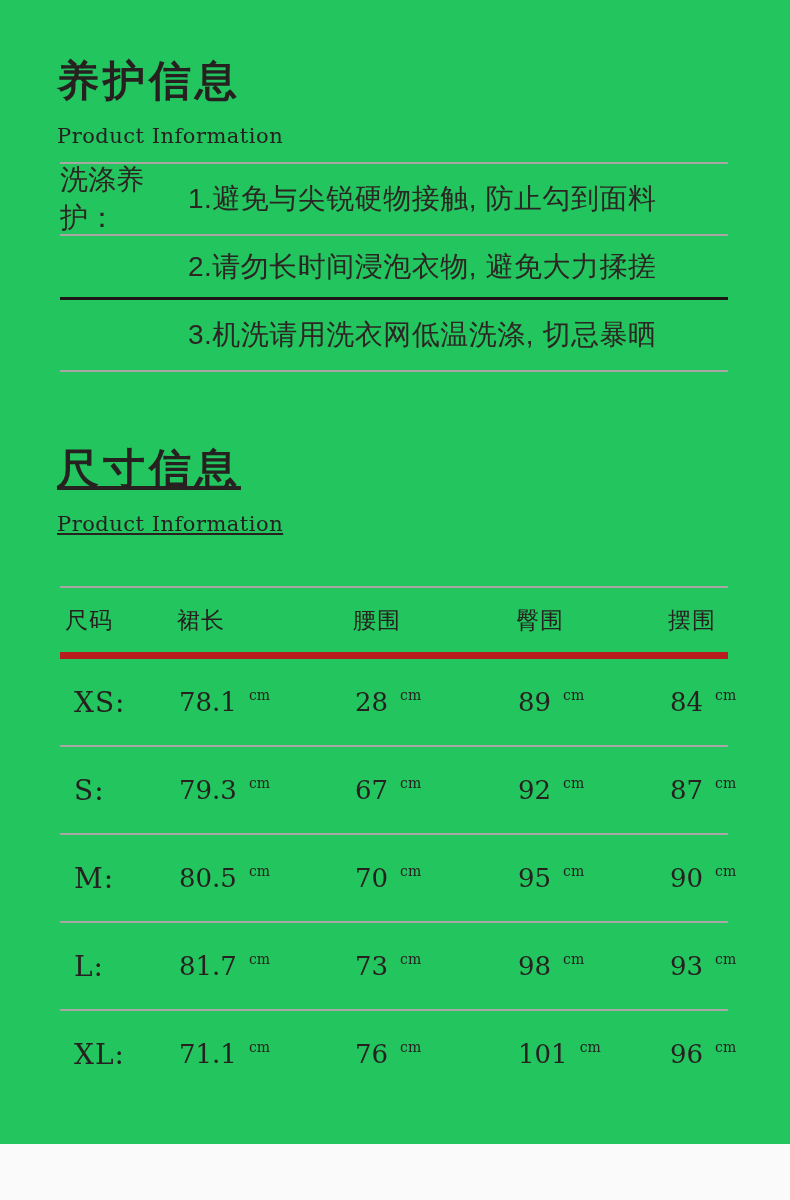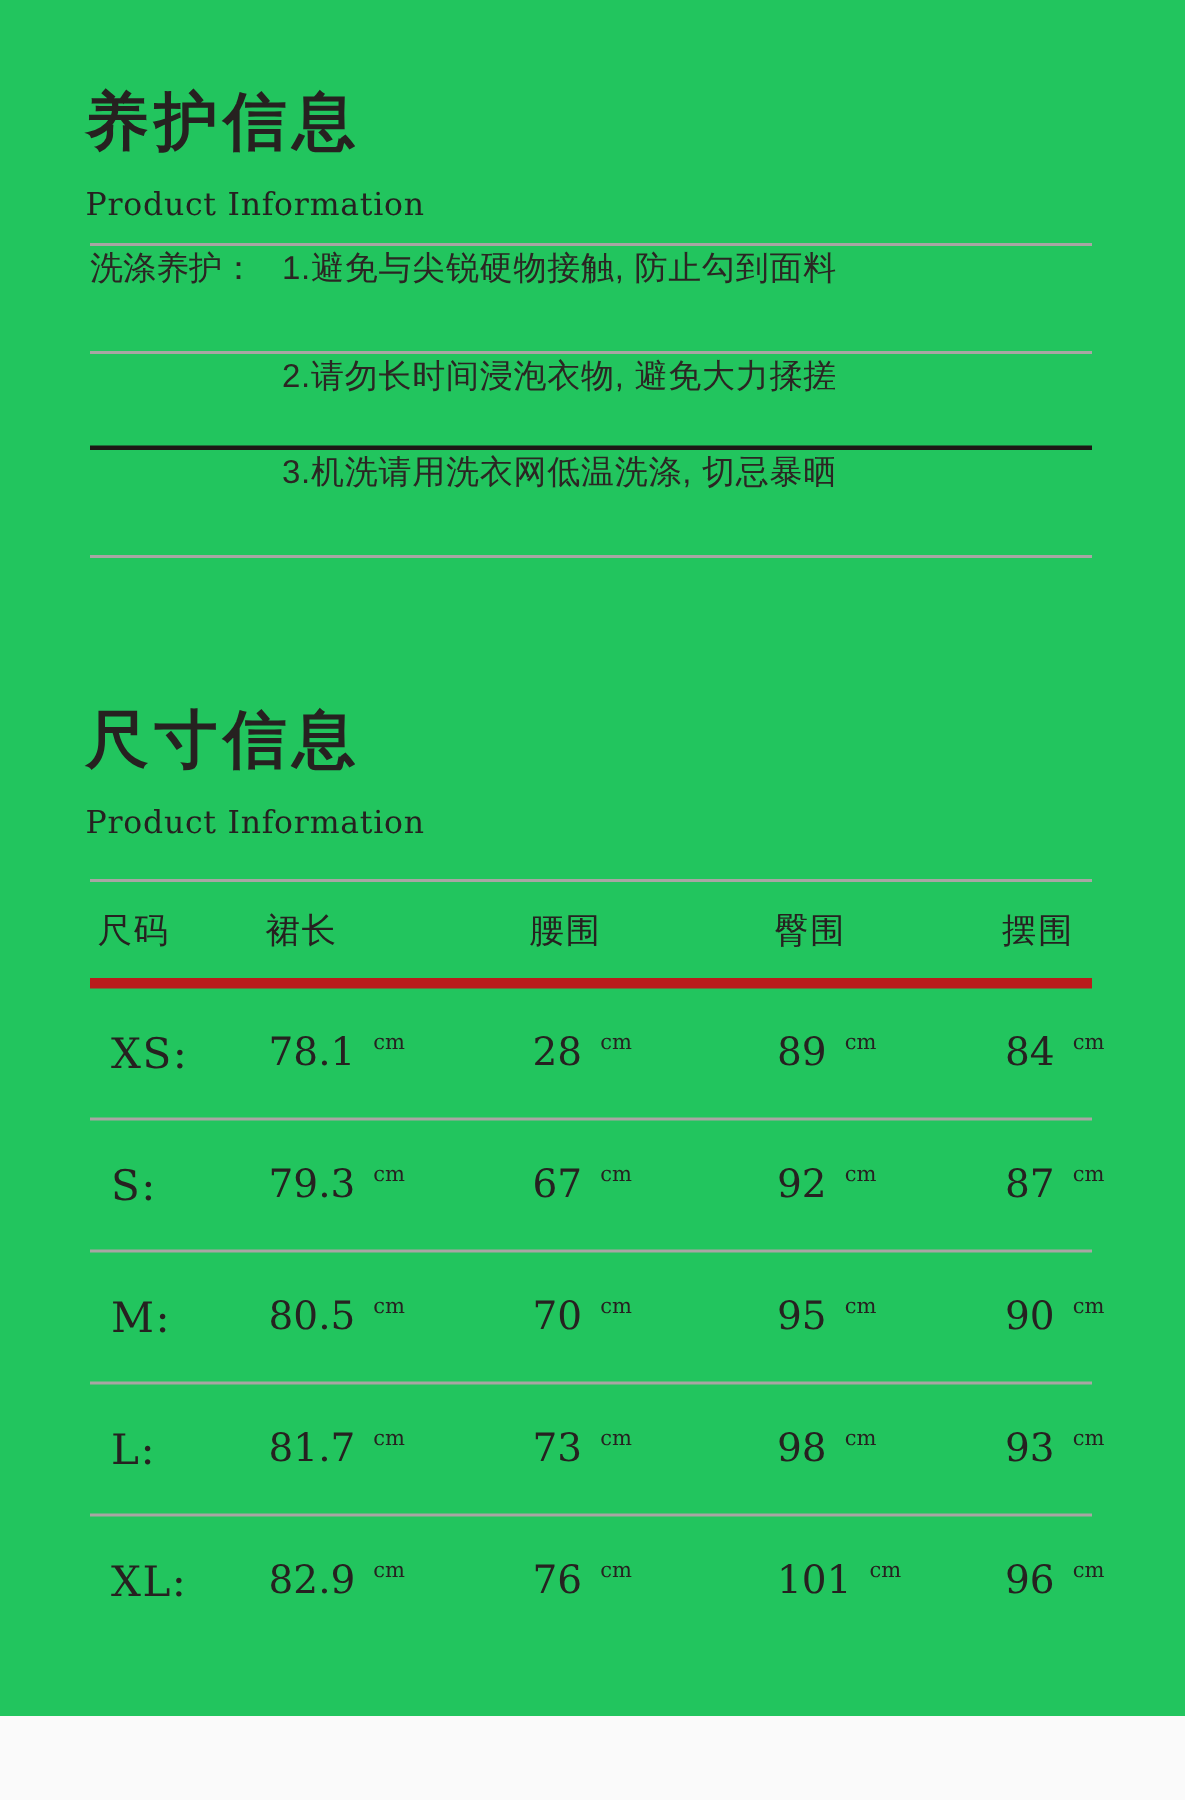--- a/index.html
+++ b/index.html
@@ -10,21 +10,21 @@
     height: 1200px;
     background: #22c55e;
     overflow: hidden;
     color: #282321;
     font-family: "Liberation Sans", "DejaVu Sans", sans-serif;
   }
 
   
   .section-header { position: absolute; left: 57px; }
   .care-header { top: 56px; }
-  .size-header { top: 468px; }
+  .size-header { top: 444px; text-decoration: underline; }
   .section-title {
     font-family: "DejaVu Serif", "Liberation Serif", serif;
     font-size: 42px;
     font-weight: 700;
     letter-spacing: 4px;
     color: #262120;
     line-height: 1.2;
   }
   .section-subtitle {
     font-family: "DejaVu Serif", "Liberation Serif", serif;
@@ -38,22 +38,22 @@
   
   .care-table {
     position: absolute;
     left: 60px;
     top: 162px;
     width: 668px;
     border-top: 2px solid #a9a6a4;
   }
   .care-row {
     display: flex;
-    align-items: flex-start;
-    font-size: 22px;
+    align-items: center;
+    font-size: 28px;
     color: #2b2623;
   }
   .care-row-1 { height: 72px; border-bottom: 2px solid #a9a6a4; }
   .care-row-2 { height: 64px; border-bottom: 3px solid #1c1815; }
   .care-row-3 { height: 72px; border-bottom: 2px solid #a9a6a4; }
   .care-label { width: 128px; flex: 0 0 128px; }
   .care-text { flex: 1; letter-spacing: 0.5px; }
 
   
   .size-table {
@@ -173,21 +173,21 @@
     <div class="size-grid size-row">
       <span class="size-label-cell">L:</span>
       <span class="size-value-cell"><span class="size-value">81.7</span><span class="size-unit">cm</span></span>
       <span class="size-value-cell"><span class="size-value">73</span><span class="size-unit">cm</span></span>
       <span class="size-value-cell"><span class="size-value">98</span><span class="size-unit">cm</span></span>
       <span class="size-value-cell"><span class="size-value">93</span><span class="size-unit">cm</span></span>
     </div>
 
     <div class="size-grid size-row">
       <span class="size-label-cell">XL:</span>
-      <span class="size-value-cell"><span class="size-value">82.9</span><span class="size-unit">cm</span></span>
+      <span class="size-value-cell"><span class="size-value">71.1</span><span class="size-unit">cm</span></span>
       <span class="size-value-cell"><span class="size-value">76</span><span class="size-unit">cm</span></span>
       <span class="size-value-cell"><span class="size-value">101</span><span class="size-unit">cm</span></span>
       <span class="size-value-cell"><span class="size-value">96</span><span class="size-unit">cm</span></span>
     </div>
 
   </div>
 
   <div class="footer-band"></div>
 
 </div>

